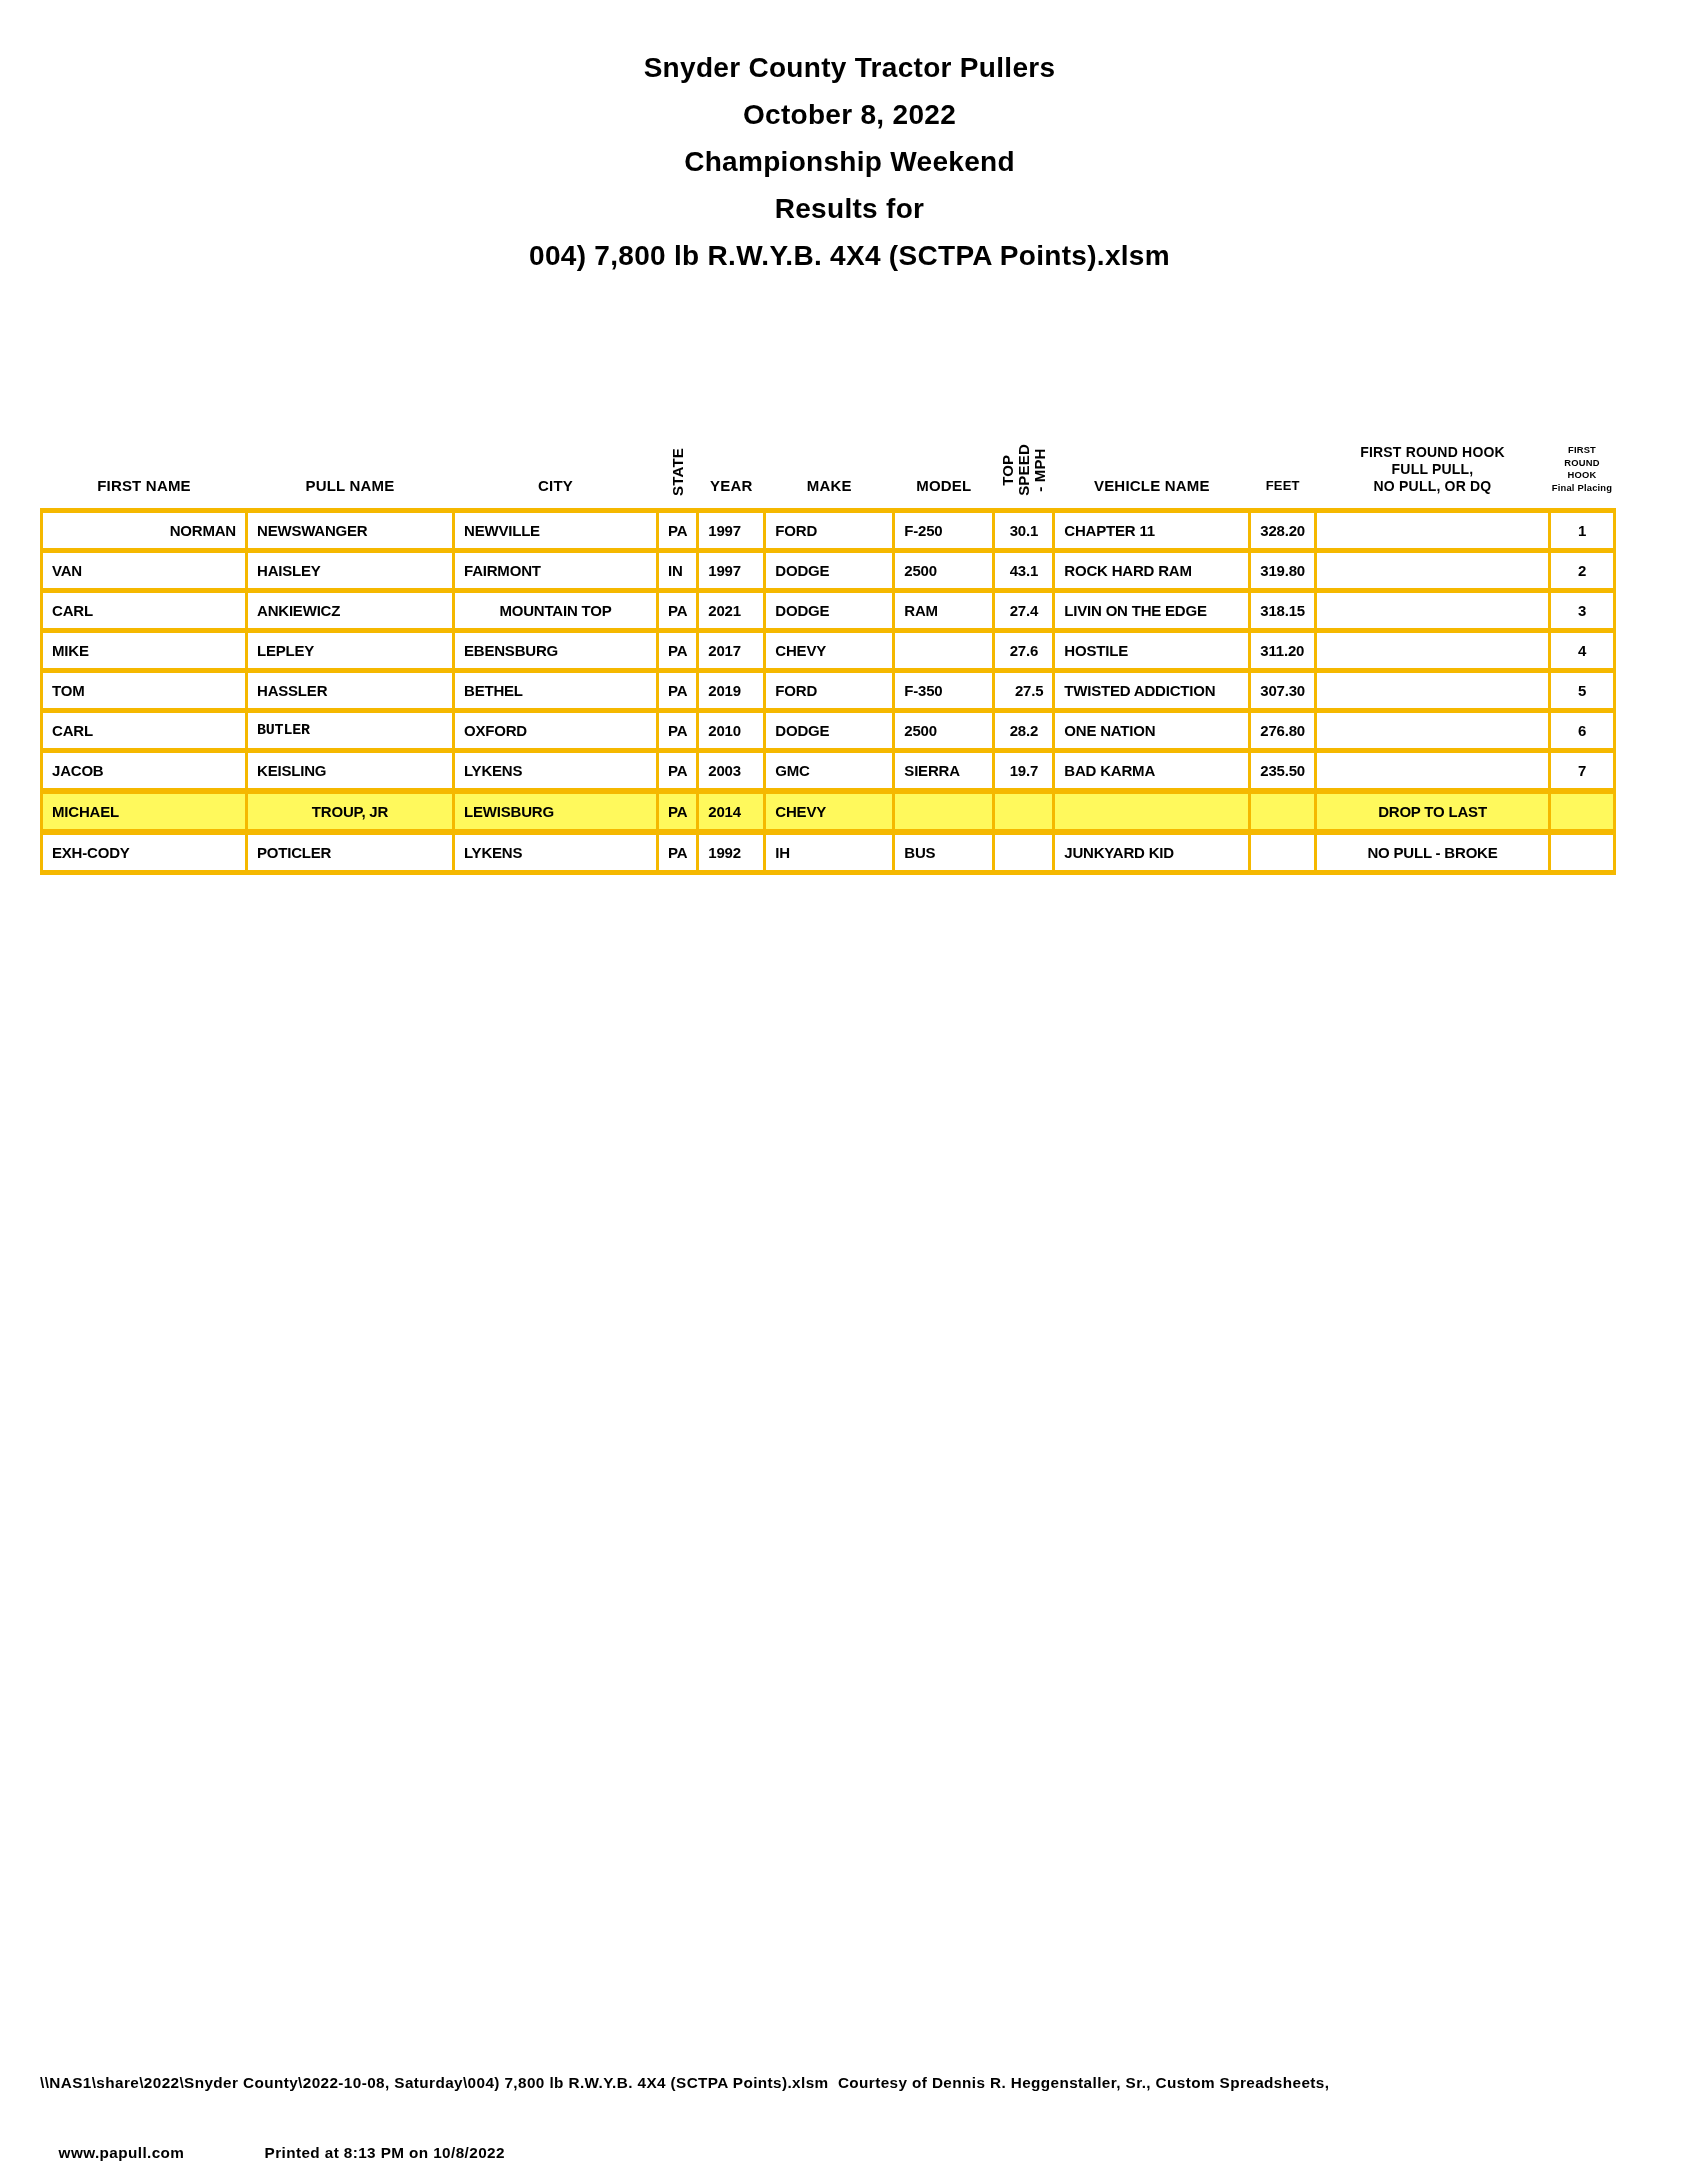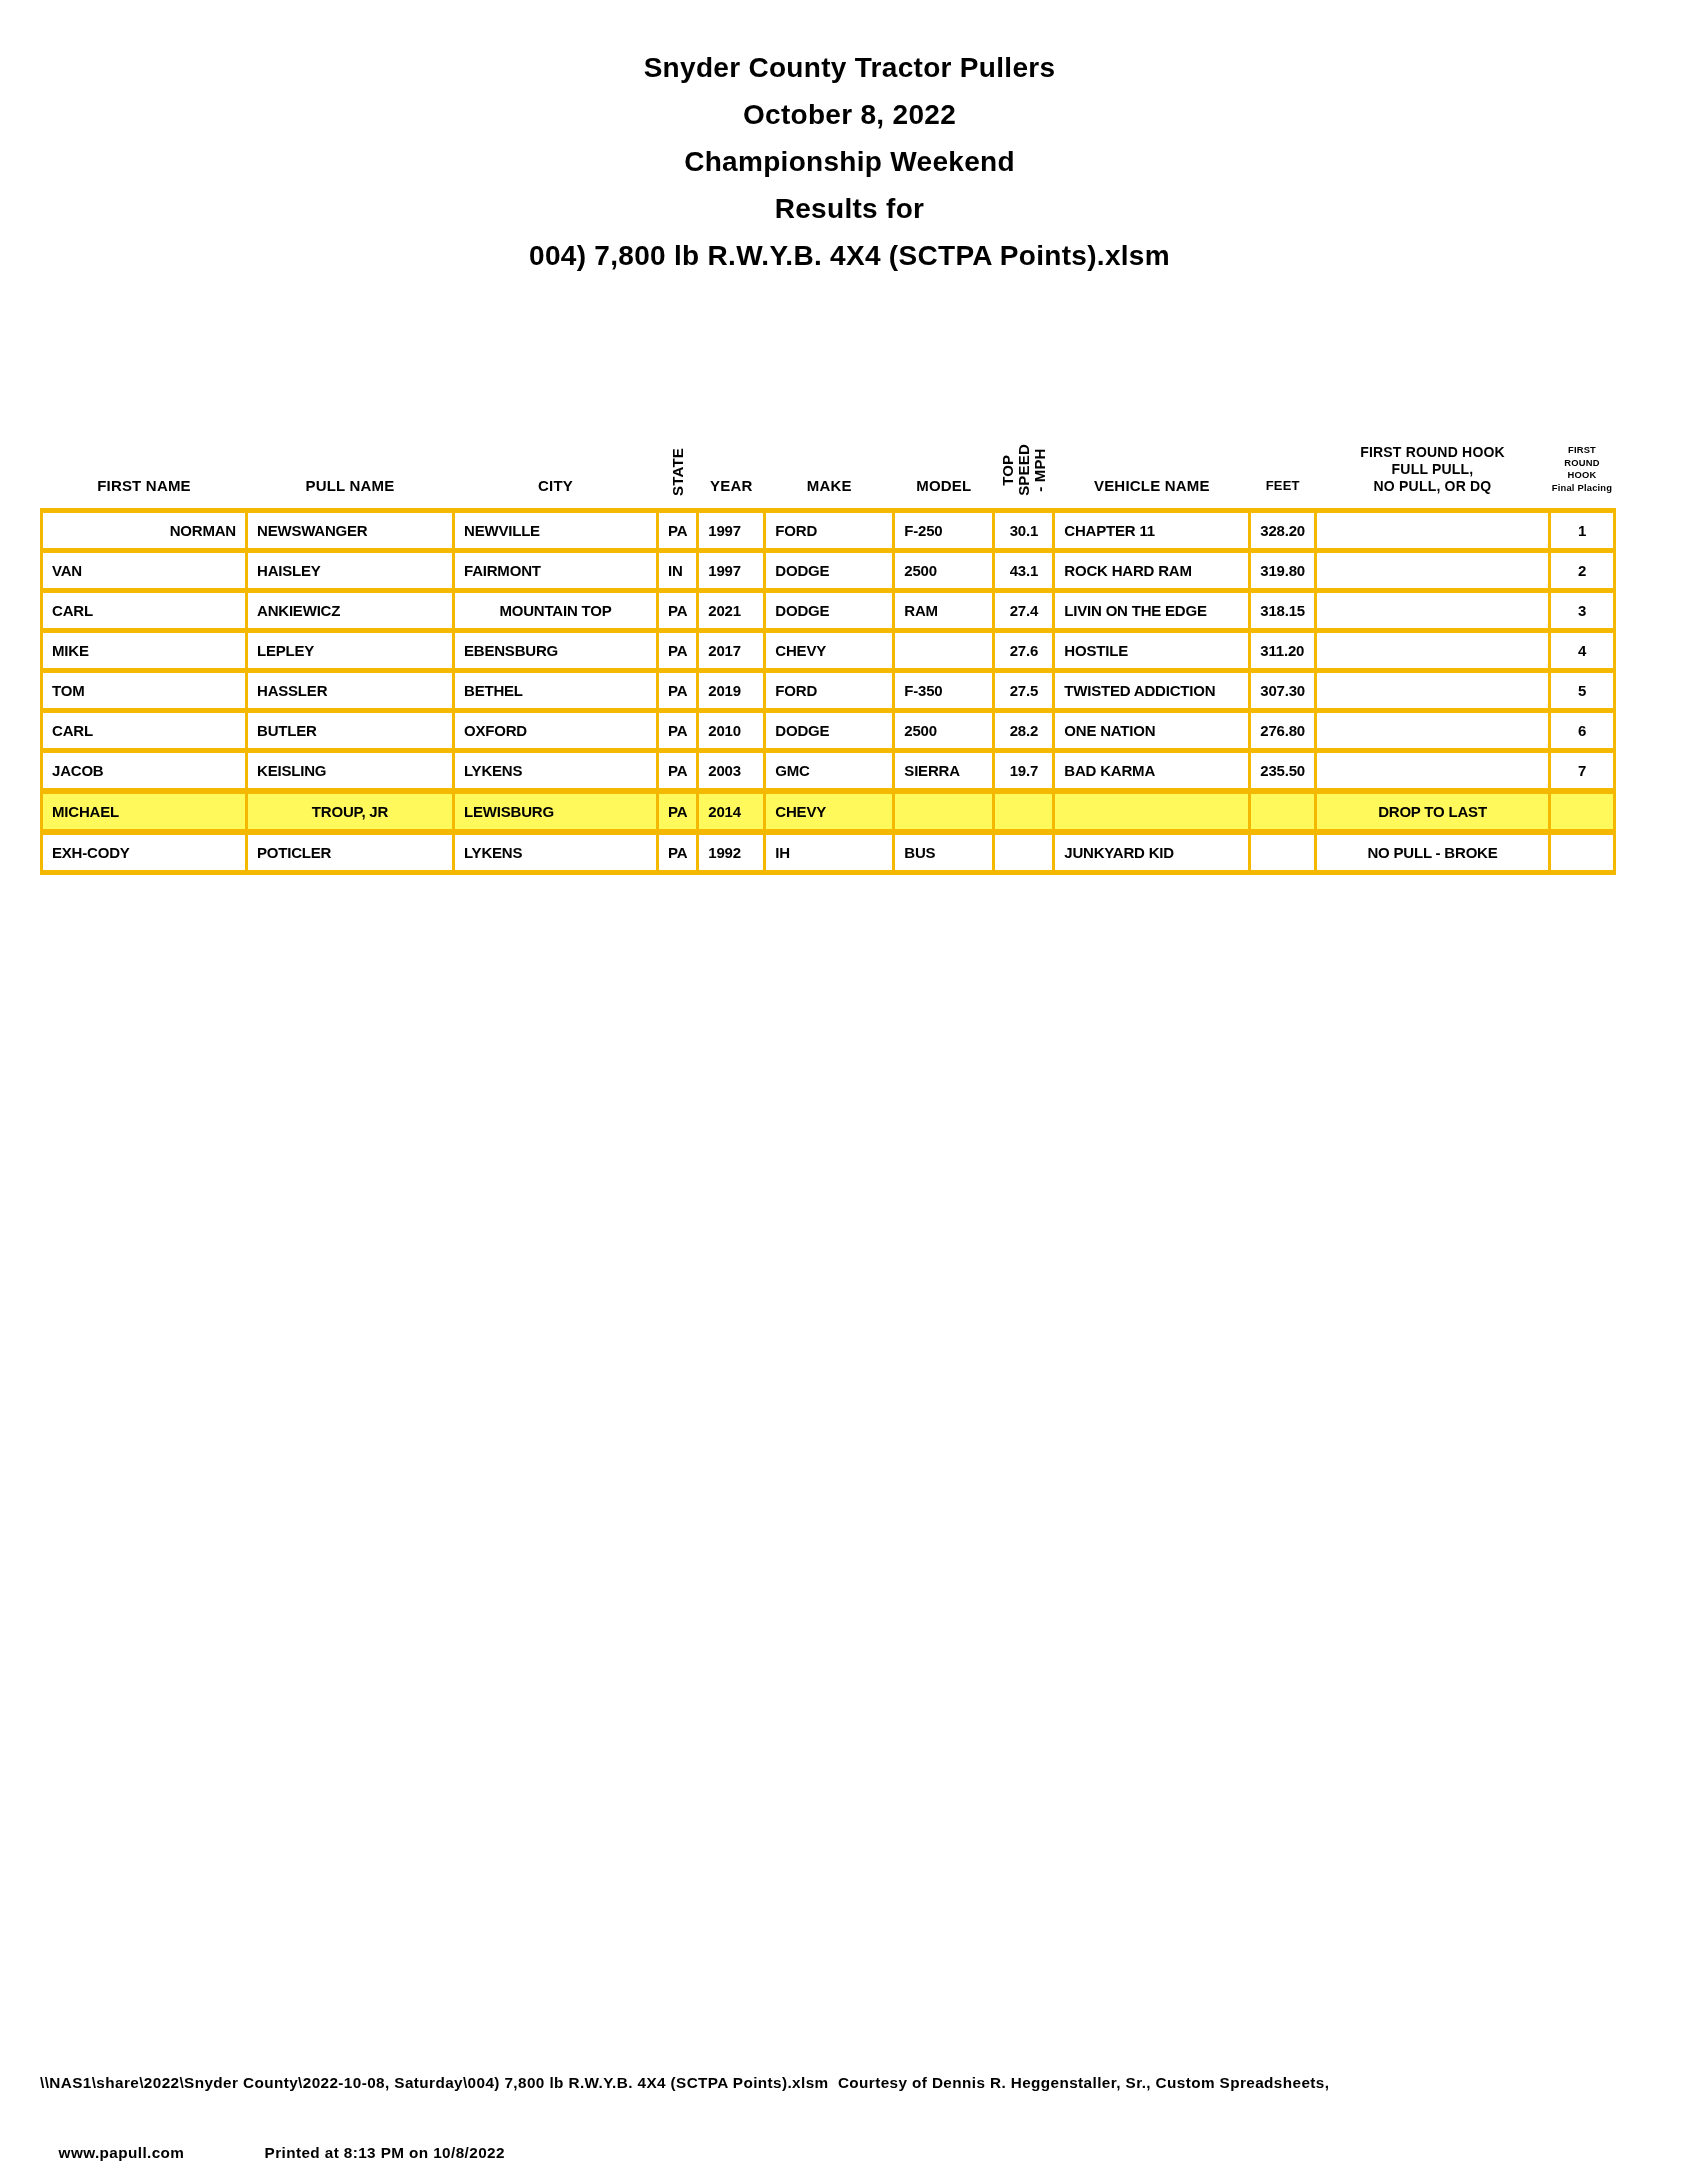--- a/index.html
+++ b/index.html
@@ -192,29 +192,29 @@
         <td style="text-align: center;">4</td>
       </tr>
       <tr>
         <td style="text-align: left;">TOM</td>
         <td style="text-align: left;">HASSLER</td>
         <td style="text-align: left;">BETHEL</td>
         <td style="text-align: left;">PA</td>
         <td style="text-align: left;">2019</td>
         <td style="text-align: left;">FORD</td>
         <td style="text-align: left;">F-350</td>
-        <td style="text-align: center;">27.5</td>
+        <td style="text-align: right;">27.5</td>
         <td style="text-align: left;">TWISTED ADDICTION</td>
         <td style="text-align: left;">307.30</td>
         <td style="text-align: center;"></td>
         <td style="text-align: center;">5</td>
       </tr>
       <tr>
         <td style="text-align: left;">CARL</td>
-        <td style="text-align: left;">BUTLER</td>
+        <td style="text-align: left; font-family: Liberation Mono, monospace;">BUTLER</td>
         <td style="text-align: left;">OXFORD</td>
         <td style="text-align: left;">PA</td>
         <td style="text-align: left;">2010</td>
         <td style="text-align: left;">DODGE</td>
         <td style="text-align: left;">2500</td>
         <td style="text-align: center;">28.2</td>
         <td style="text-align: left;">ONE NATION</td>
         <td style="text-align: left;">276.80</td>
         <td style="text-align: center;"></td>
         <td style="text-align: center;">6</td>

